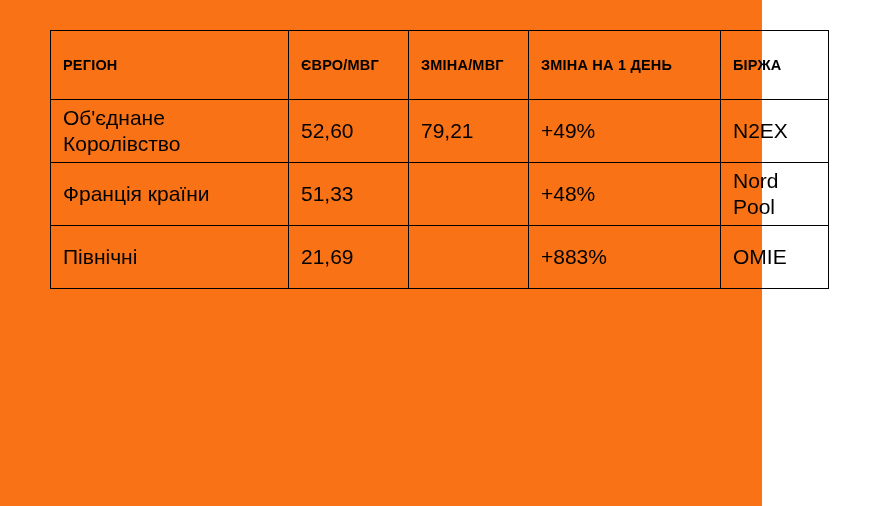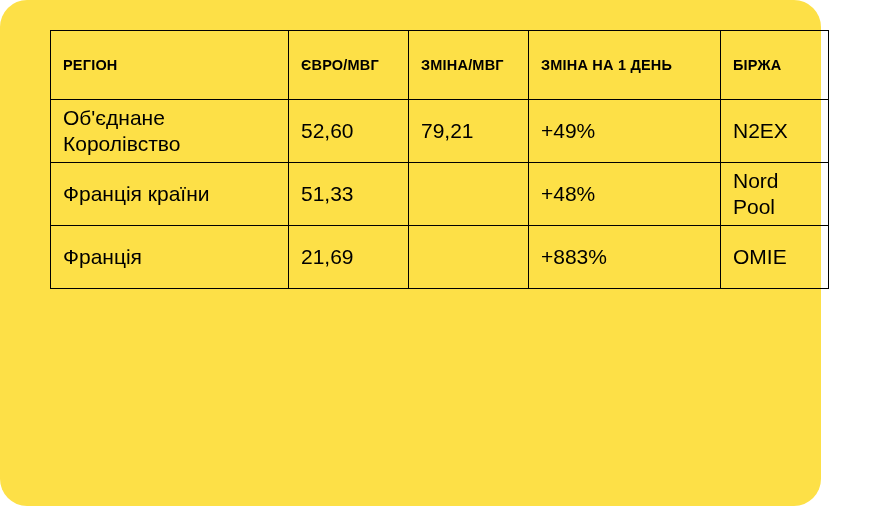--- a/index.html
+++ b/index.html
@@ -9,24 +9,23 @@
   }
   body {
     width: 883px;
     height: 506px;
     font-family: "Liberation Sans", sans-serif;
     color: #000000;
     overflow: hidden;
   }
   .page {
     position: relative;
-    width: 821px;
+    width: 762px;
     height: 506px;
-    background: #fde047;
-    border-radius: 27px;
+    background: #f97316;
   }
   .table-wrap {
     position: absolute;
     left: 50px;
     top: 30px;
     width: 778px;
   }
   table.price-table {
     border-collapse: collapse;
     table-layout: fixed;
@@ -88,21 +87,21 @@
           <td>N2EX</td>
         </tr>
         <tr>
           <td>Франція країни</td>
           <td>51,33</td>
           <td></td>
           <td>+48%</td>
           <td>Nord Pool</td>
         </tr>
         <tr>
-          <td>Франція</td>
+          <td>Північні</td>
           <td>21,69</td>
           <td></td>
           <td>+883%</td>
           <td>OMIE</td>
         </tr>
       </tbody>
     </table>
   </div>
 </div>
 

